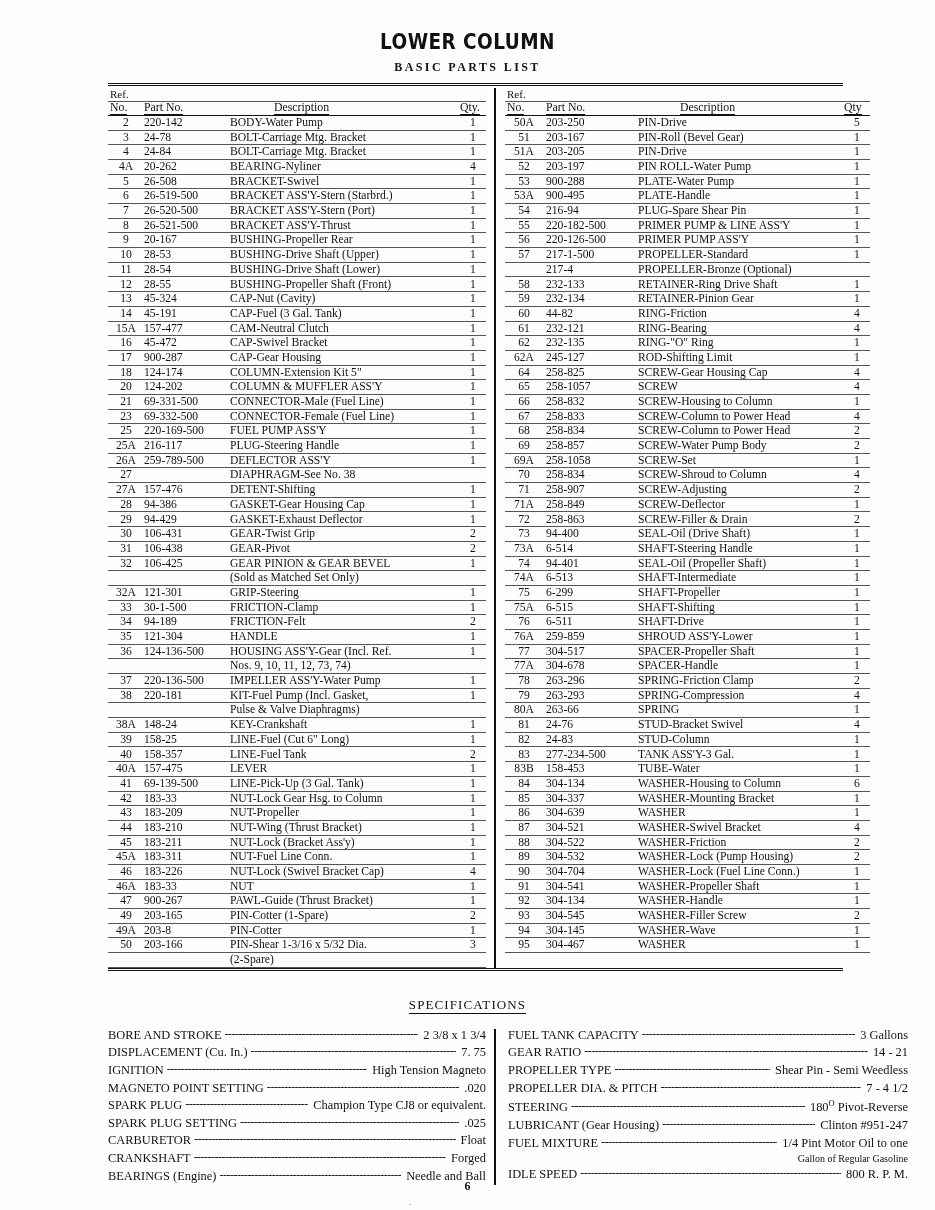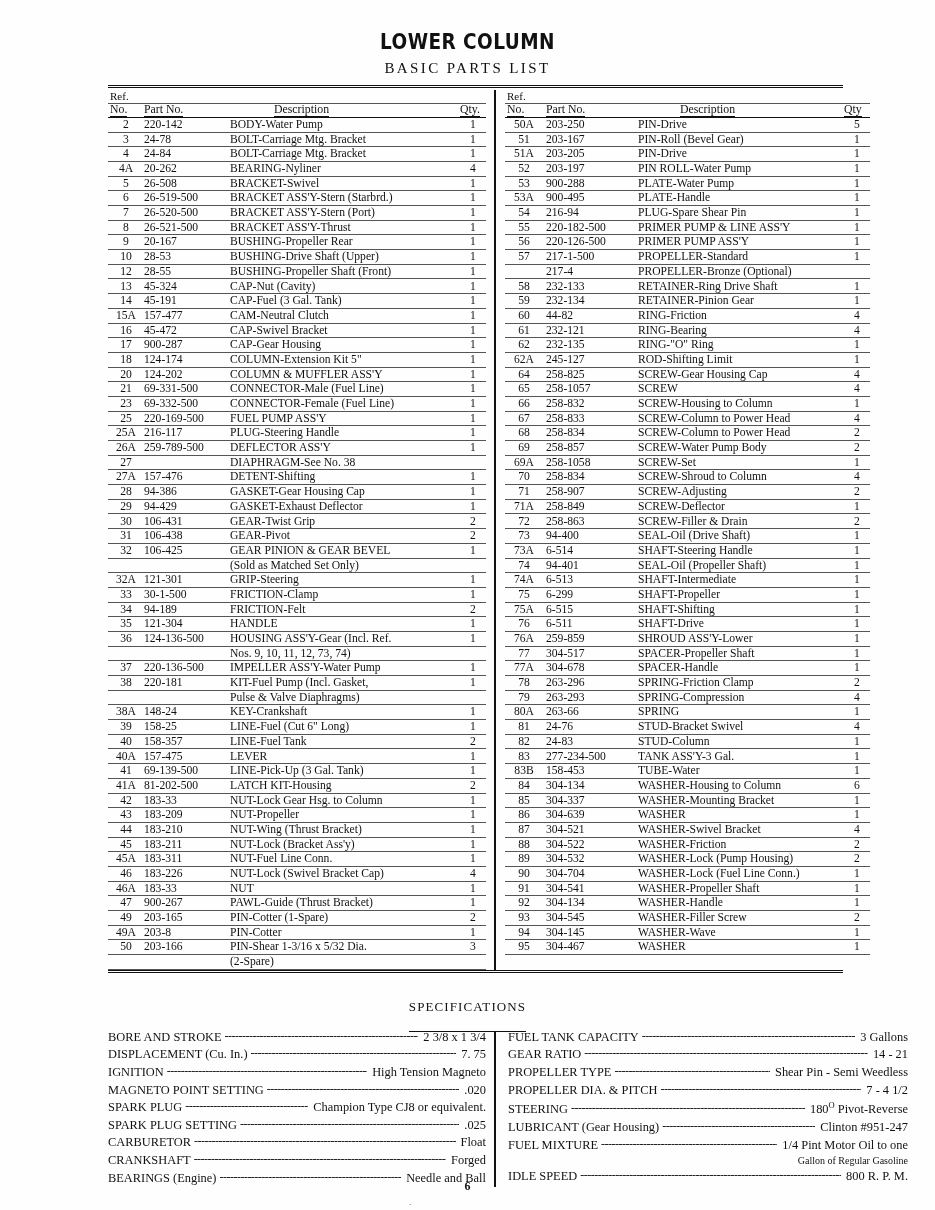--- a/index.html
+++ b/index.html
@@ -17,21 +17,21 @@
   
   .title-block{text-align:center;padding-top:30px;}
   .doc-title{
     font-family:"DejaVu Sans", sans-serif;
     font-weight:bold;font-size:21px;letter-spacing:0.5px;
     margin:0 0 6px 0;
     transform:scaleX(0.88);
   }
   .doc-subtitle{
     font-family:"Liberation Serif", serif;
-    font-weight:normal;font-size:15px;letter-spacing:2.4px;
+    font-weight:bold;font-size:12px;letter-spacing:2.4px;
     margin:0 0 8px 0;
   }
 
   
   .table-wrap{
     margin:0 92px 0 108px;
     border-top:3px double #111;
     border-bottom:3px double #111;
     position:relative;
     padding-top:2px;
@@ -88,21 +88,21 @@
   }
   .hdr-row-top td{border-bottom:none;padding-bottom:0;}
 
   
   .spec-title{
     text-align:center;
     font-size:13px;
     letter-spacing:1.1px;
     margin:26px 0 14px 0;
   }
-  .spec-title span{border-bottom:1px solid #111;padding-bottom:17px;}
+  .spec-title span{border-bottom:1px solid #111;padding-bottom:1px;}
   .spec-wrap{
     margin:0 60px 0 108px;
     display:flex;
     align-items:flex-start;
   }
   .spec-col{flex:0 0 auto;}
   .spec-left{width:378px;}
   .spec-right{width:400px;}
   .spec-divider{
     width:0;border-left:1px solid #111;border-right:1px solid #111;
@@ -241,20 +241,26 @@
                 <td class="c-desc">BUSHING-Propeller Rear</td>
                 <td class="c-qty">1</td>
               </tr>
               <tr>
                 <td class="c-ref">10</td>
                 <td class="c-part">28-53</td>
                 <td class="c-desc">BUSHING-Drive Shaft (Upper)</td>
                 <td class="c-qty">1</td>
               </tr>
               <tr>
+                <td class="c-ref">11</td>
+                <td class="c-part">28-54</td>
+                <td class="c-desc">BUSHING-Drive Shaft (Lower)</td>
+                <td class="c-qty">1</td>
+              </tr>
+              <tr>
                 <td class="c-ref">12</td>
                 <td class="c-part">28-55</td>
                 <td class="c-desc">BUSHING-Propeller Shaft (Front)</td>
                 <td class="c-qty">1</td>
               </tr>
               <tr>
                 <td class="c-ref">13</td>
                 <td class="c-part">45-324</td>
                 <td class="c-desc">CAP-Nut (Cavity)</td>
                 <td class="c-qty">1</td>
@@ -449,26 +455,20 @@
                 <td class="c-ref">40A</td>
                 <td class="c-part">157-475</td>
                 <td class="c-desc">LEVER</td>
                 <td class="c-qty">1</td>
               </tr>
               <tr>
                 <td class="c-ref">41</td>
                 <td class="c-part">69-139-500</td>
                 <td class="c-desc">LINE-Pick-Up (3 Gal. Tank)</td>
                 <td class="c-qty">1</td>
-              </tr>
-              <tr>
-                <td class="c-ref">41A</td>
-                <td class="c-part">81-202-500</td>
-                <td class="c-desc">LATCH KIT-Housing</td>
-                <td class="c-qty">2</td>
               </tr>
               <tr>
                 <td class="c-ref">42</td>
                 <td class="c-part">183-33</td>
                 <td class="c-desc">NUT-Lock Gear Hsg. to Column</td>
                 <td class="c-qty">1</td>
               </tr>
               <tr>
                 <td class="c-ref">43</td>
                 <td class="c-part">183-209</td>

